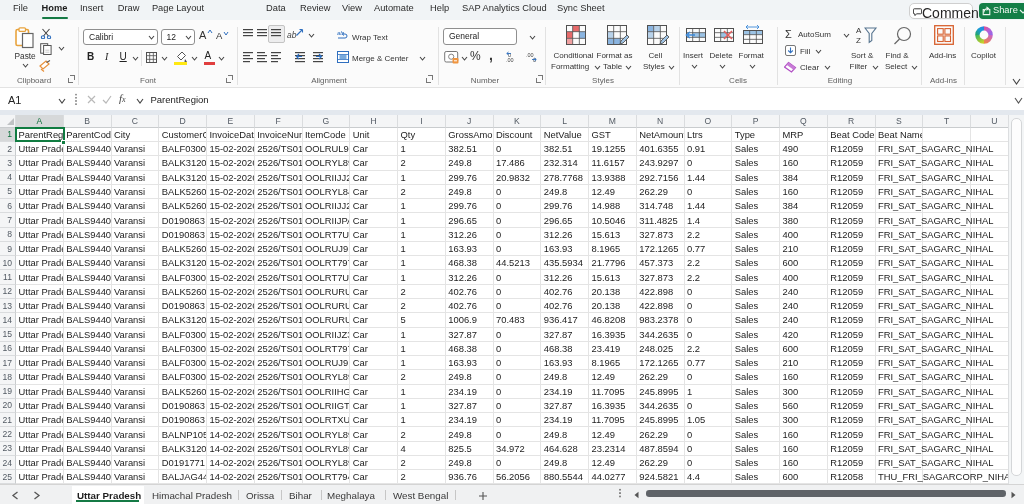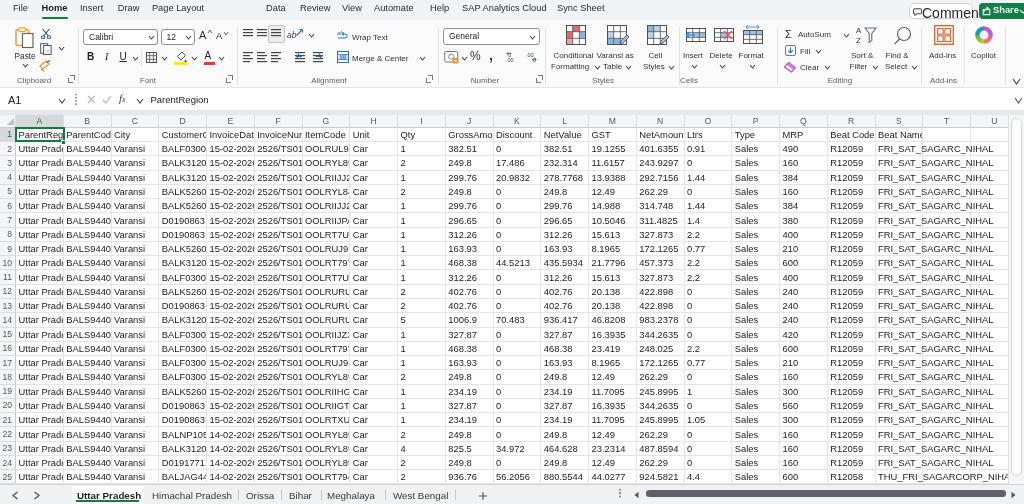--- a/index.html
+++ b/index.html
@@ -60,41 +60,41 @@
     <svg style="position:absolute;left:912.5px;top:7.5px" width="9" height="8" viewBox="0 0 9 8">
       <path d="M1.2 0.8 h6.6 a0.8 0.8 0 0 1 0.8 0.8 v3.4 a0.8 0.8 0 0 1 -0.8 0.8 h-4 l-2 1.7 v-1.7 h-0.6 a0.8 0.8 0 0 1 -0.8 -0.8 v-3.4 a0.8 0.8 0 0 1 0.8 -0.8 z" fill="none" stroke="#3a3a3a" stroke-width="1"></path>
     </svg>
     <span class="mi" style="left:922px;top:5px;font-size:14px;color:#262626">Comments</span>
     <div class="ab" style="left:978.9px;top:2.5px;width:60px;height:16px;background:#137e47;border-radius:4px"></div>
     <svg style="position:absolute;left:981.5px;top:6px" width="10" height="9.5" viewBox="0 0 10 9.5">
       <path d="M2.6 3.6 h-1.4 v5 h6.6 v-5 h-1.4" fill="none" stroke="#eaf4ee" stroke-width="1.1"></path>
       <path d="M1.8 6.5 c0.3 -2.8 2 -4 4.4 -4" fill="none" stroke="#eaf4ee" stroke-width="1.1"></path>
       <path d="M4.4 0.9 l2.2 1.7 -2.2 1.7" fill="none" stroke="#eaf4ee" stroke-width="1.1"></path>
     </svg>
-    <span class="mi" style="left:993px;top:4.8px;font-size:9.3px;color:#f2f8f4;font-weight:bold">Share</span>
+    <span class="mi" style="left:993px;top:4.8px;font-size:9.3px;color:#f2f8f4;font-weight:normal">Share</span>
     <svg style="position:absolute;left:1018.5px;top:8.5px" width="8" height="5" viewBox="0 0 8 5">
       <path d="M1 1 L4 4 L7 1" stroke="#eaf4ee" stroke-width="1.2" fill="none"></path>
     </svg>
   </div>
 <div id="ribbon" class="ab">
     <div class="sep" style="left:77.5px"></div>
     <div class="sep" style="left:237px"></div>
     <div class="sep" style="left:437.7px"></div>
     <div class="sep" style="left:545px"></div>
     <div class="sep" style="left:679px"></div>
     <div class="sep" style="left:777px"></div>
     <div class="sep" style="left:921px"></div>
     <div class="sep" style="left:964px"></div>
     <div class="sep" style="left:1005px"></div>
     <div class="glabel" style="left:34px">Clipboard</div>
     <div class="glabel" style="left:148px">Font</div>
     <div class="glabel" style="left:329px">Alignment</div>
     <div class="glabel" style="left:485px">Number</div>
     <div class="glabel" style="left:603px">Styles</div>
-    <div class="glabel" style="left:689px">Cells</div>
+    <div class="glabel" style="left:738px">Cells</div>
     <div class="glabel" style="left:840px">Editing</div>
     <div class="glabel" style="left:943.5px">Add-ins</div>
     <div class="launch" style="left:68px;top:58.5px"></div>
     <div class="launch" style="left:225.5px;top:58.5px"></div>
     <div class="launch" style="left:426px;top:58.5px"></div>
     <div class="launch" style="left:536px;top:58.5px"></div>
     <svg style="position:absolute;left:15px;top:7.5px" width="19" height="22" viewBox="0 0 19 22">
       <rect x="1" y="2.5" width="12.5" height="16" rx="1.5" fill="#fff" stroke="#e8a33d" stroke-width="1.6"></rect>
       <rect x="4" y="0.8" width="6.5" height="3.6" rx="1" fill="#fff" stroke="#e8a33d" stroke-width="1.3"></rect>
       <rect x="7.5" y="6.5" width="10.5" height="14" fill="#fff" stroke="#666" stroke-width="1.2"></rect>
@@ -234,21 +234,21 @@
     <div class="rtext" style="left:352px;top:13px">Wrap Text</div>
     <svg style="position:absolute;left:337px;top:31px" width="12" height="12" viewBox="0 0 12 12">
       <rect x="0.5" y="0.5" width="11" height="11" fill="#fff" stroke="#2f6fbf" stroke-width="1"></rect>
       <rect x="2.5" y="4" width="7" height="4" fill="#7aabdd"></rect>
       <path d="M0.5 3.5 h11 M0.5 8.5 h11" stroke="#2f6fbf" stroke-width="0.8"></path>
     </svg>
     <div class="rtext" style="left:352px;top:34px">Merge &amp; Center</div>
     <svg style="position:absolute;left:419px;top:36.5px" width="7" height="5" viewBox="0 0 7 5">
       <path d="M1 1 L3.5 4 L6 1" stroke="#444" stroke-width="1.1" fill="none"></path>
     </svg>
-    <div class="combo" style="left:443px;top:8.5px;width:97px;height:16.5px;line-height:15px;padding-left:5px">General</div>
+    <div class="combo" style="left:443px;top:8.5px;width:74px;height:16.5px;line-height:15px;padding-left:5px">General</div>
     <svg style="position:absolute;left:529px;top:15px" width="7" height="5" viewBox="0 0 7 5">
       <path d="M1 1 L3.5 4 L6 1" stroke="#444" stroke-width="1.1" fill="none"></path>
     </svg>
     <svg style="position:absolute;left:444px;top:30px" width="15" height="14" viewBox="0 0 15 14">
       <rect x="0.7" y="1.5" width="13" height="10.5" rx="1.5" fill="#fff" stroke="#777" stroke-width="1"></rect>
       <circle cx="7.2" cy="6.7" r="2.6" fill="none" stroke="#777" stroke-width="0.9"></circle>
       <rect x="8.5" y="8" width="6" height="5.5" rx="1" fill="#f0953f"></rect>
       <path d="M10 10.8 h3" stroke="#fff" stroke-width="1"></path>
     </svg>
     <svg style="position:absolute;left:461px;top:36.5px" width="7" height="5" viewBox="0 0 7 5">
@@ -288,21 +288,21 @@
       <rect x="0" y="6.7" width="6.7" height="6.7" fill="#b8d2ea"></rect>
       <rect x="0.5" y="0.5" width="19" height="19" fill="none" stroke="#505050" stroke-width="1"></rect>
       <line x1="6.666666666666667" y1="0" x2="6.666666666666667" y2="20" stroke="#505050" stroke-width="0.8"></line>
       <line x1="13.333333333333334" y1="0" x2="13.333333333333334" y2="20" stroke="#505050" stroke-width="0.8"></line>
       <line x1="0" y1="6.666666666666667" x2="20" y2="6.666666666666667" stroke="#505050" stroke-width="0.8"></line>
       <line x1="0" y1="13.333333333333334" x2="20" y2="13.333333333333334" stroke="#505050" stroke-width="0.8"></line>
     </svg>
     <svg style="position:absolute;left:618px;top:13px" width="13" height="13" viewBox="0 0 13 13">
       <path d="M2 11 l1 -3 6 -6 2 2 -6 6 z" fill="#9fc3e4" stroke="#555" stroke-width="0.9"></path>
     </svg>
-    <div class="rtext" style="left:557px;top:31px;left:596.5px">Varansi as</div>
+    <div class="rtext" style="left:557px;top:31px;left:596.5px">Format as</div>
     <div class="rtext" style="left:603px;top:42.5px">Table</div>
     <svg style="position:absolute;left:625px;top:45.5px" width="7" height="5" viewBox="0 0 7 5">
       <path d="M1 1 L3.5 4 L6 1" stroke="#444" stroke-width="1.1" fill="none"></path>
     </svg>
     <svg style="position:absolute;left:647px;top:5.5px" width="20" height="20" viewBox="0 0 20 20">
       <rect x="0" y="0" width="6.7" height="6.7" fill="#8ab4e0"></rect>
       <rect x="6.7" y="0" width="6.7" height="6.7" fill="#b8d2ea"></rect>
       <rect x="0" y="6.7" width="6.7" height="6.7" fill="#b8d2ea"></rect>
       <rect x="0.5" y="0.5" width="19" height="19" fill="none" stroke="#505050" stroke-width="1"></rect>
       <line x1="6.666666666666667" y1="0" x2="6.666666666666667" y2="20" stroke="#505050" stroke-width="0.8"></line>

